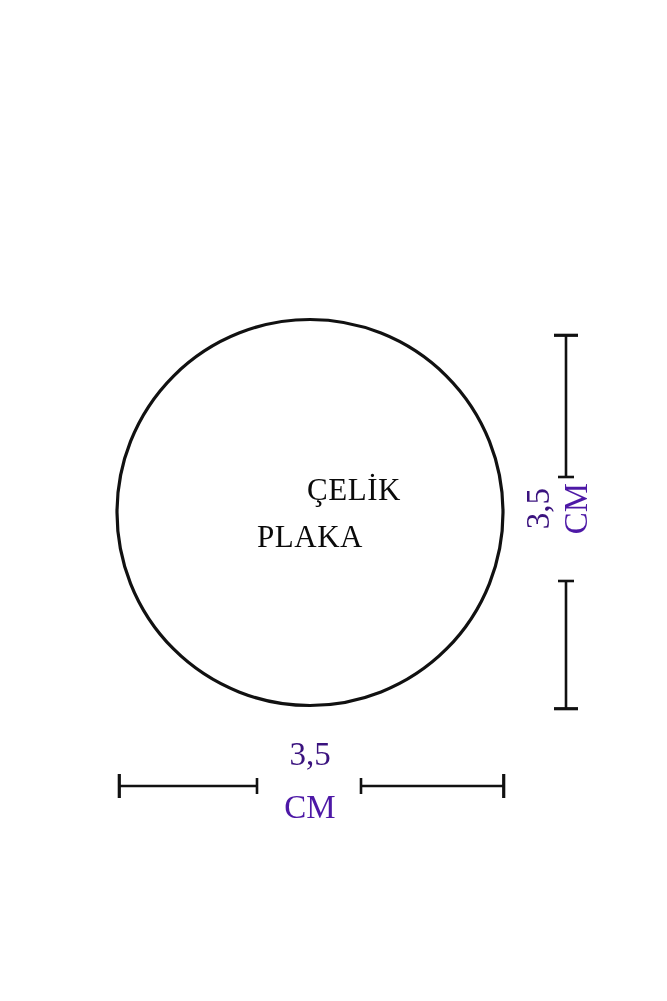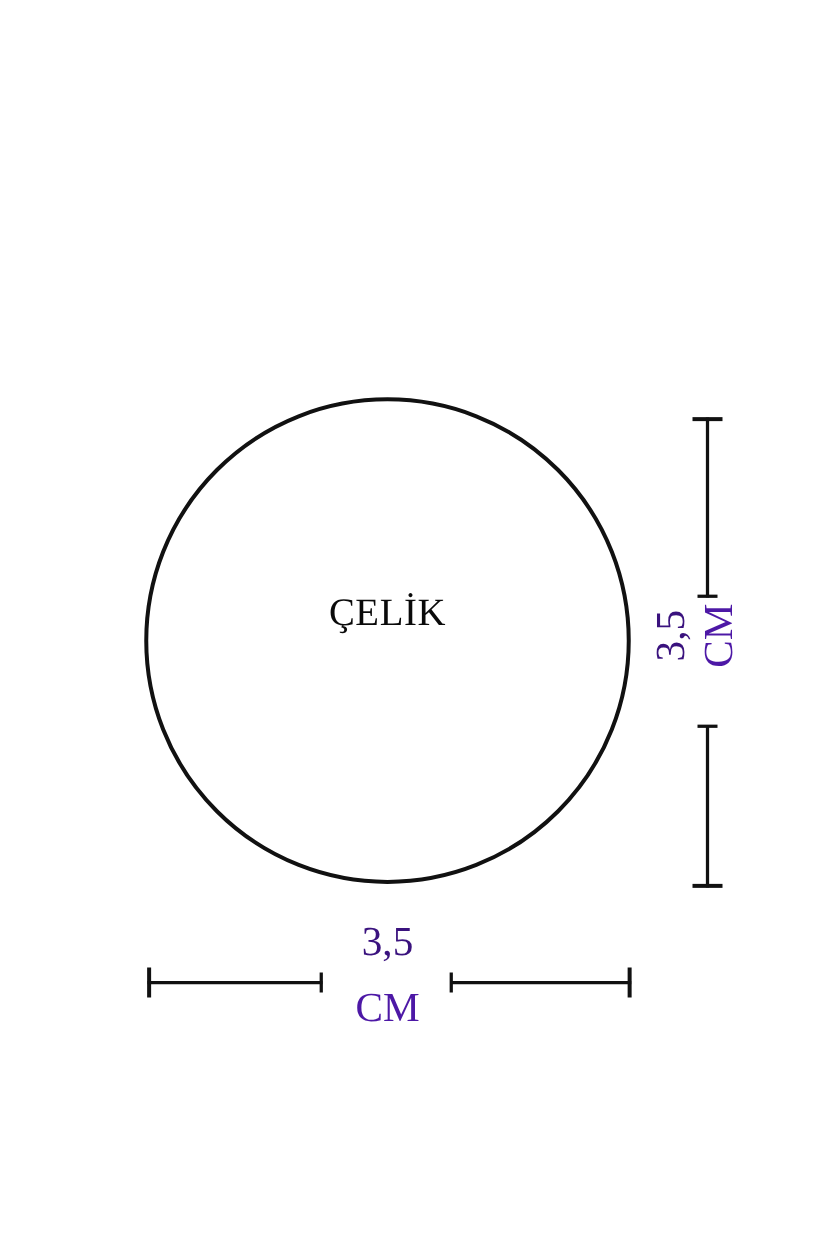--- a/index.html
+++ b/index.html
@@ -32,20 +32,21 @@
     font-family: "Liberation Serif", serif;
     font-size: 31px;
     line-height: 1;
     letter-spacing: 0.5px;
     white-space: nowrap;
   }
   #plate-label-line1 {
     left: 0;
     top: 474px;
     width: 620px;
+    padding-left: 44px;
   }
   #plate-label-line2 {
     left: 0;
     top: 521px;
     width: 620px;
   }
   .dim-text {
     position: absolute;
     font-family: "Liberation Serif", serif;
     white-space: nowrap;
@@ -112,20 +113,21 @@
       <line x1="118" y1="786" x2="258" y2="786" stroke="#111111" stroke-width="2.6"></line>
       <line x1="360" y1="786" x2="505" y2="786" stroke="#111111" stroke-width="2.6"></line>
       <line x1="119.3" y1="774" x2="119.3" y2="798" stroke="#111111" stroke-width="3.2"></line>
       <line x1="503.7" y1="774" x2="503.7" y2="798" stroke="#111111" stroke-width="3.2"></line>
       <line x1="257" y1="778" x2="257" y2="794" stroke="#111111" stroke-width="2.6"></line>
       <line x1="361" y1="778" x2="361" y2="794" stroke="#111111" stroke-width="2.6"></line>
     </g>
   </svg>
 
   <div class="plate-label" id="plate-label-line1">ÇELİK</div>
+  <div class="plate-label" id="plate-label-line2">PLAKA</div>
 
   <div class="dim-text" id="width-value">3,5</div>
   <div class="dim-text" id="width-unit">CM</div>
 
   <div class="dim-text" id="height-value">3,5</div>
   <div class="dim-text" id="height-unit">CM</div>
 
 </div>
 
 </body></html>

